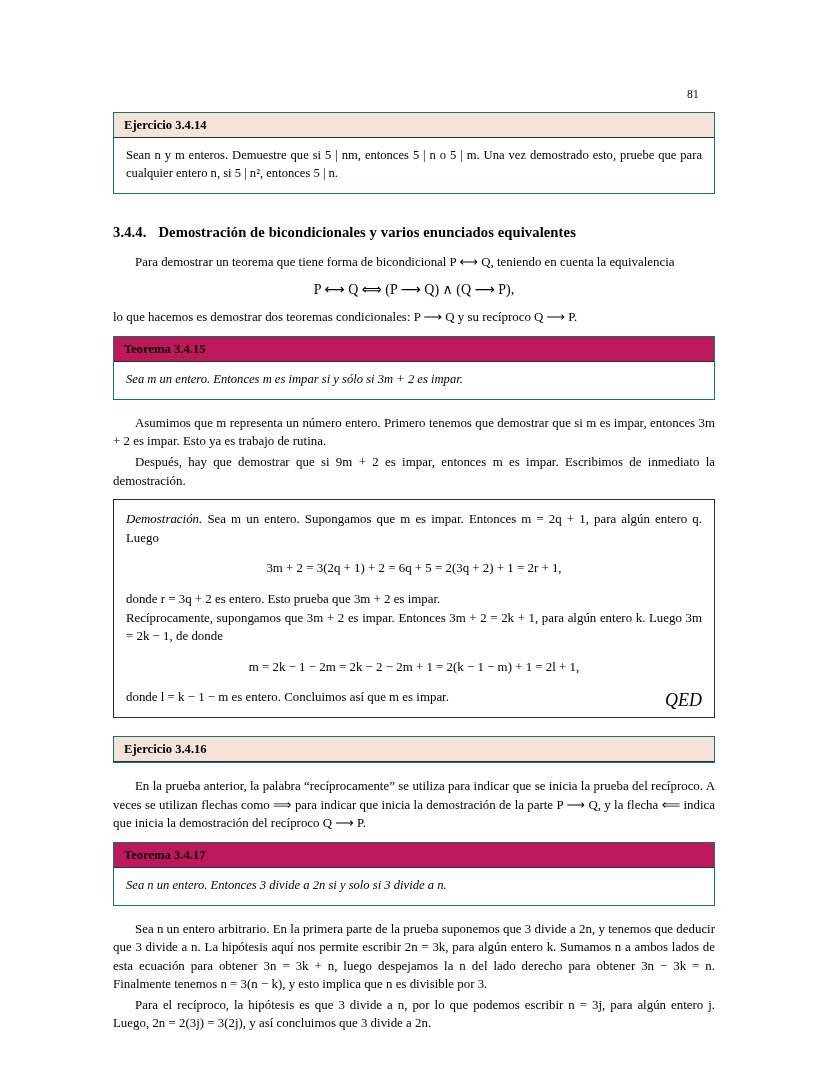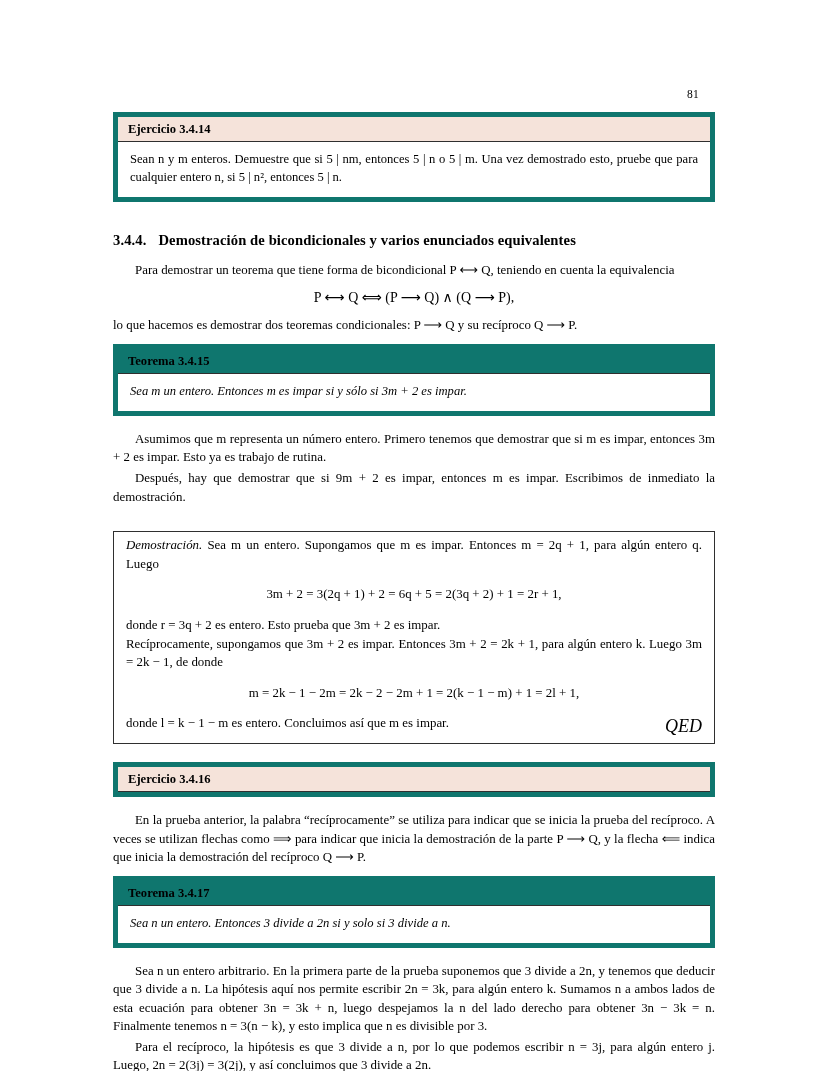--- a/index.html
+++ b/index.html
@@ -28,48 +28,47 @@
     right: 129px;
     font-size: 11.5px;
     letter-spacing: 0.2px;
   }
   .content {
     margin-top: 24px;
   }
 
   
   .box {
-    border: 5px solid #0f766e;
+    border: 1px solid #0f766e;
     margin: 0 0 0 0;
     box-sizing: border-box;
   }
   .box-head {
     padding: 5px 10px 4px 10px;
     font-weight: bold;
     font-size: 12.6px;
     border-bottom: 1px solid #2f2f2f;
   }
   .box-head.exercise { background: #f5e3da; }
-  .box-head.theorem  { background: #0f766e; }
+  .box-head.theorem  { background: #be185d; }
   .box-body {
     padding: 9px 12px 10px 12px;
     font-size: 12.6px;
     line-height: 1.42;
     text-align: justify;
   }
   .box-body.italic { font-style: italic; }
 
   .proof-box {
     border: 1px solid #2f2f2f;
     box-sizing: border-box;
-    padding: 4px 12px 10px 12px;
+    padding: 10px 12px 10px 12px;
     font-size: 12.6px;
     line-height: 1.45;
     text-align: justify;
-    margin-top: 16px;
   }
   .proof-head { font-style: italic; }
 
   h3.section {
     font-size: 14.6px;
     font-weight: bold;
     margin: 30px 0 12px 0;
     letter-spacing: 0.1px;
   }
   h3.section .num { margin-right: 12px; }

